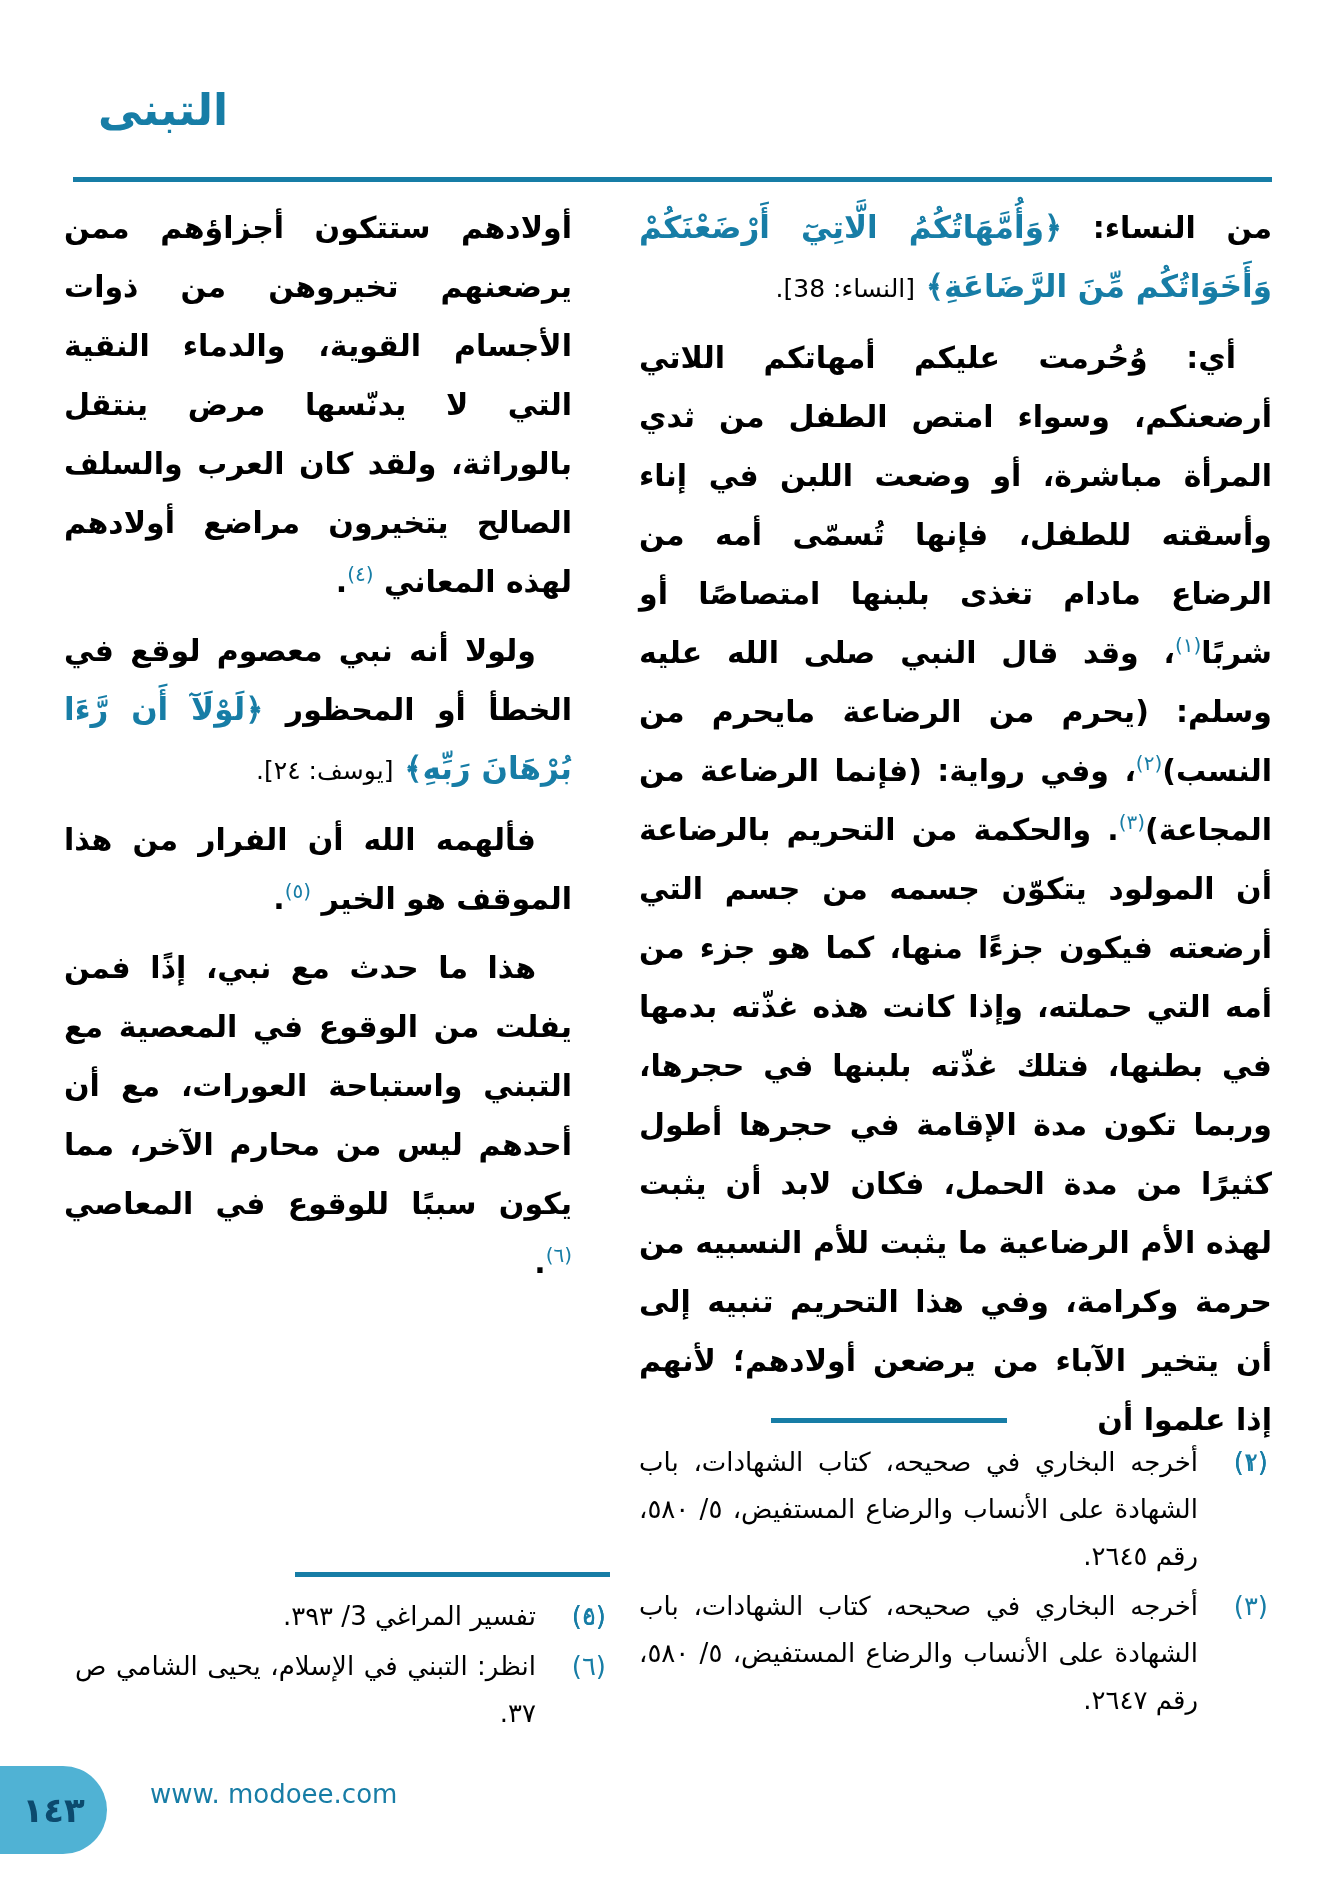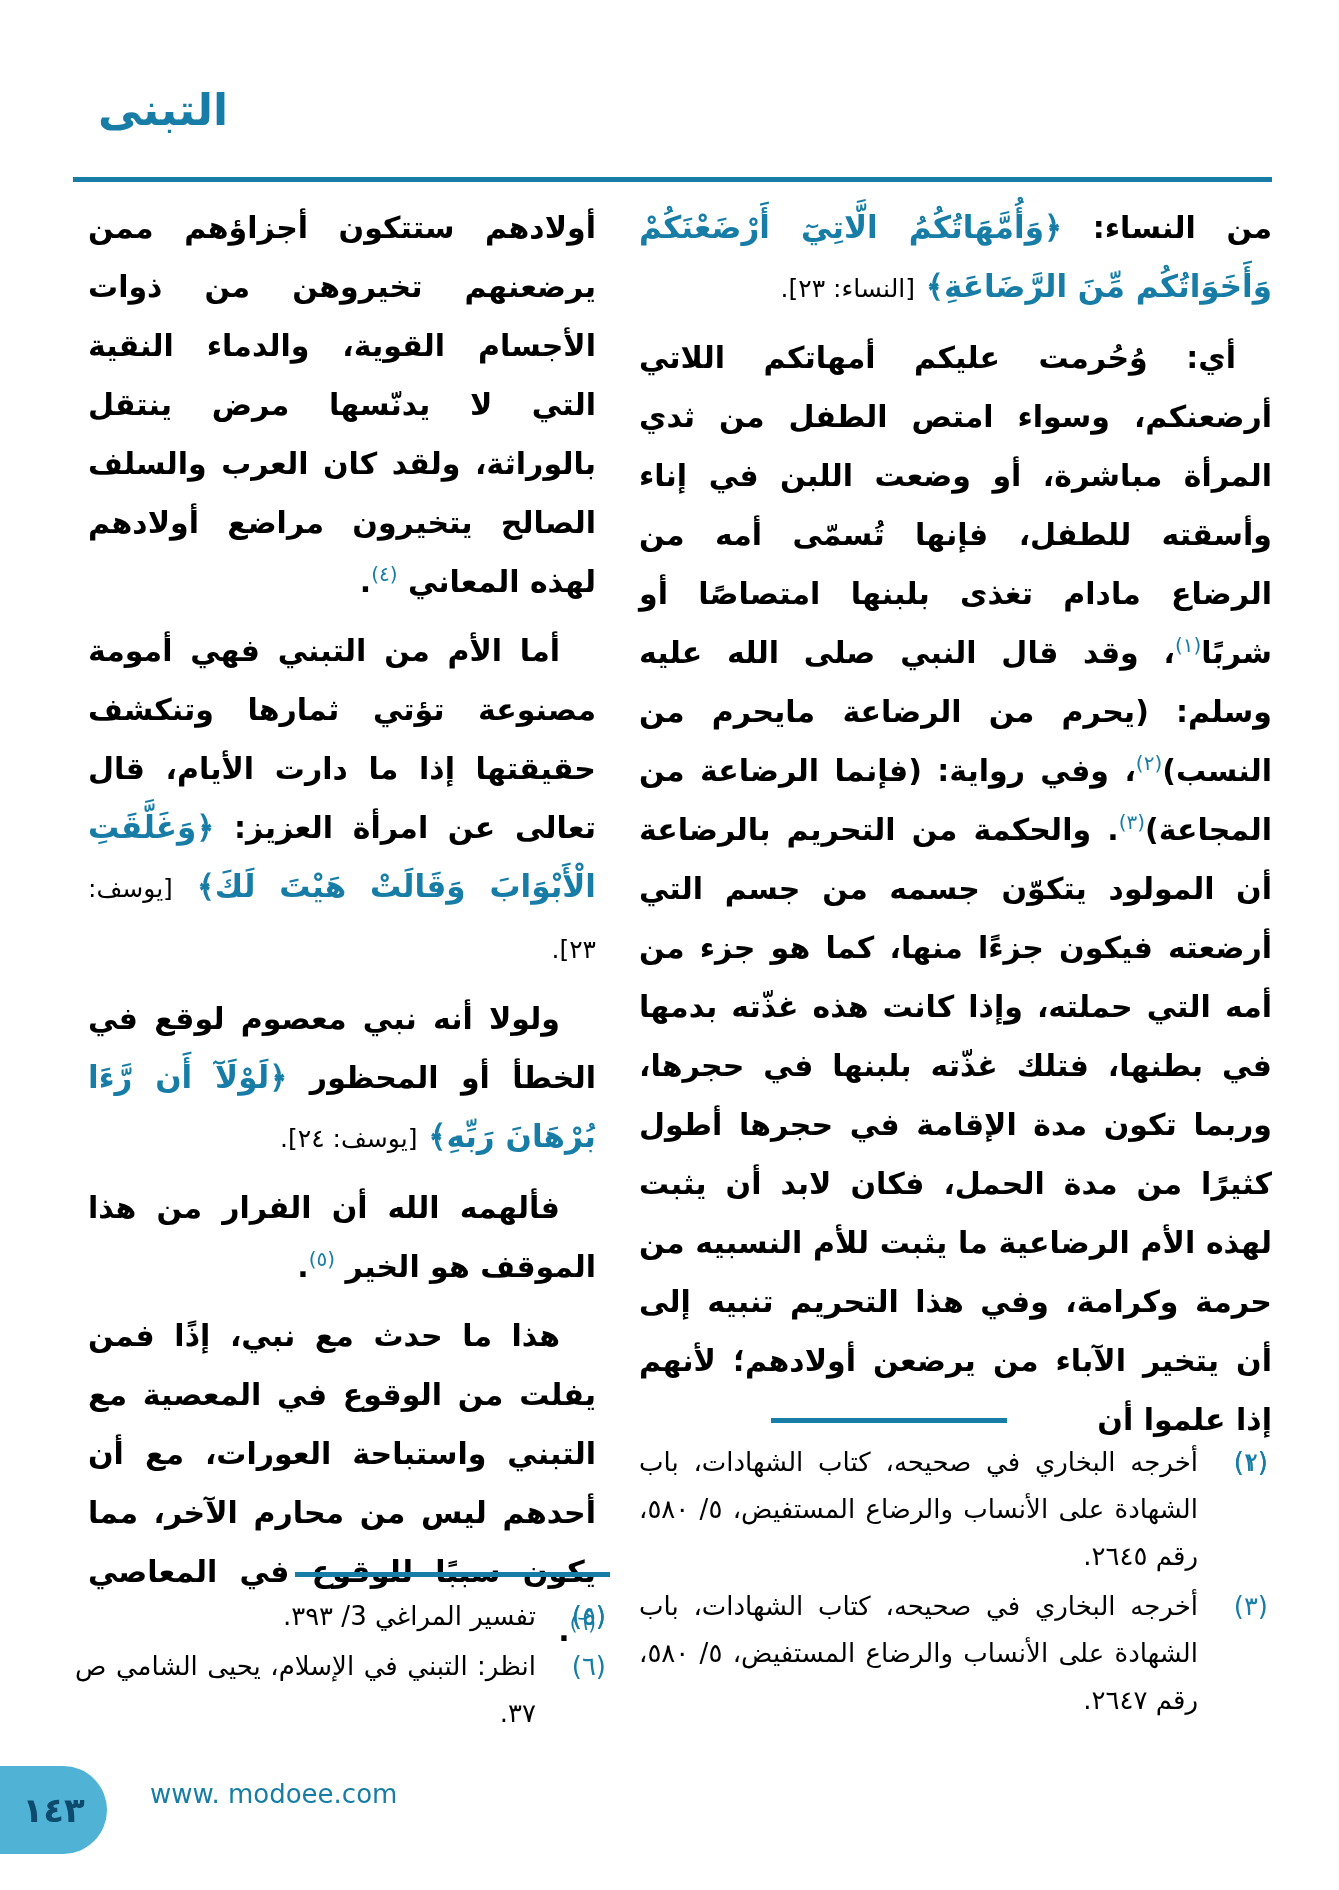--- a/index.html
+++ b/index.html
@@ -29,21 +29,21 @@
   .header-rule {
     position: absolute;
     top: 177px;
     left: 73px;
     width: 1199px;
     height: 5px;
     background: var(--teal);
   }
   .col { position: absolute; top: 198px; }
   .col-right { right: 67px; width: 633px; }
-  .col-left  { left: 88px;  width: 508px; }
+  .col-left  { left: 64px;  width: 508px; }
   .para {
     margin: 0 0 10px 0;
     font-size: 30px;
     font-weight: bold;
     line-height: 59px;
     text-align: justify;
     color: var(--ink);
   }
   .para.indent { text-indent: 36px; }
   .run-text { color: var(--ink); }
@@ -110,27 +110,26 @@
 </head>
 <body>
 
 <div class="page">
 
   <div class="chapter-title">التبنى</div>
 
   <div class="header-rule"></div>
 
   <div class="col col-right">
-      <p class="para"><span class="run-text">من النساء: </span><span class="run-quran">﴿وَأُمَّهَاتُكُمُ الَّاتِيٓ أَرْضَعْنَكُمْ وَأَخَوَاتُكُم مِّنَ الرَّضَاعَةِ﴾ </span><span class="run-ref">[النساء: ٢٣].</span></p>
+      <p class="para"><span class="run-text">من النساء: </span><span class="run-quran">﴿وَأُمَّهَاتُكُمُ الَّاتِيٓ أَرْضَعْنَكُمْ وَأَخَوَاتُكُم مِّنَ الرَّضَاعَةِ﴾ </span><span class="run-ref">[النساء: 38].</span></p>
       <p class="para indent"><span class="run-text">أي: وُحُرمت عليكم أمهاتكم اللاتي أرضعنكم، وسواء امتص الطفل من ثدي المرأة مباشرة، أو وضعت اللبن في إناء وأسقته للطفل، فإنها تُسمّى أمه من الرضاع مادام تغذى بلبنها امتصاصًا أو شربًا</span><span class="run-fn">(١)</span><span class="run-text">، وقد قال النبي صلى الله عليه وسلم: (يحرم من الرضاعة مايحرم من النسب)</span><span class="run-fn">(٢)</span><span class="run-text">، وفي رواية: (فإنما الرضاعة من المجاعة)</span><span class="run-fn">(٣)</span><span class="run-text">. والحكمة من التحريم بالرضاعة أن المولود يتكوّن جسمه من جسم التي أرضعته فيكون جزءًا منها، كما هو جزء من أمه التي حملته، وإذا كانت هذه غذّته بدمها في بطنها، فتلك غذّته بلبنها في حجرها، وربما تكون مدة الإقامة في حجرها أطول كثيرًا من مدة الحمل، فكان لابد أن يثبت لهذه الأم الرضاعية ما يثبت للأم النسبيه من حرمة وكرامة، وفي هذا التحريم تنبيه إلى أن يتخير الآباء من يرضعن أولادهم؛ لأنهم إذا علموا أن</span></p>
     </div>
 
   <div class="col col-left">
       <p class="para"><span class="run-text">أولادهم ستتكون أجزاؤهم ممن يرضعنهم تخيروهن من ذوات الأجسام القوية، والدماء النقية التي لا يدنّسها مرض ينتقل بالوراثة، ولقد كان العرب والسلف الصالح يتخيرون مراضع أولادهم لهذه المعاني </span><span class="run-fn">(٤)</span><span class="run-text">.</span></p>
-      <p class="para indent"><span class="run-text">أما الأم من التبني فهي أمومة مصنوعة تؤتي ثمارها وتنكشف حقيقتها إذا ما دارت الأيام، قال تعالى عن امرأة العزيز: </span><span class="run-quran">﴿وَغَلَّقَتِ الْأَبْوَابَ وَقَالَتْ هَيْتَ لَكَ﴾ </span><span class="run-ref">[يوسف: ٢٣].</span></p>
       <p class="para indent"><span class="run-text">ولولا أنه نبي معصوم لوقع في الخطأ أو المحظور </span><span class="run-quran">﴿لَوْلَآ أَن رَّءَا بُرْهَانَ رَبِّهِ﴾ </span><span class="run-ref">[يوسف: ٢٤].</span></p>
       <p class="para indent"><span class="run-text">فألهمه الله أن الفرار من هذا الموقف هو الخير </span><span class="run-fn">(٥)</span><span class="run-text">.</span></p>
       <p class="para indent"><span class="run-text">هذا ما حدث مع نبي، إذًا فمن يفلت من الوقوع في المعصية مع التبني واستباحة العورات، مع أن أحدهم ليس من محارم الآخر، مما يكون سببًا للوقوع في المعاصي </span><span class="run-fn">(٦)</span><span class="run-text">.</span></p>
     </div>
 
   <div class="footnotes footnotes-right">
     <div class="fn-rule"></div>
     <div>
         <div class="fn-item"><span class="fn-num">(١)</span></div>
         <div class="fn-item"><span class="fn-num">(٢)</span><span class="fn-text">أخرجه البخاري في صحيحه، كتاب الشهادات، باب الشهادة على الأنساب والرضاع المستفيض، ٥/ ٥٨٠، رقم ٢٦٤٥.</span></div>

